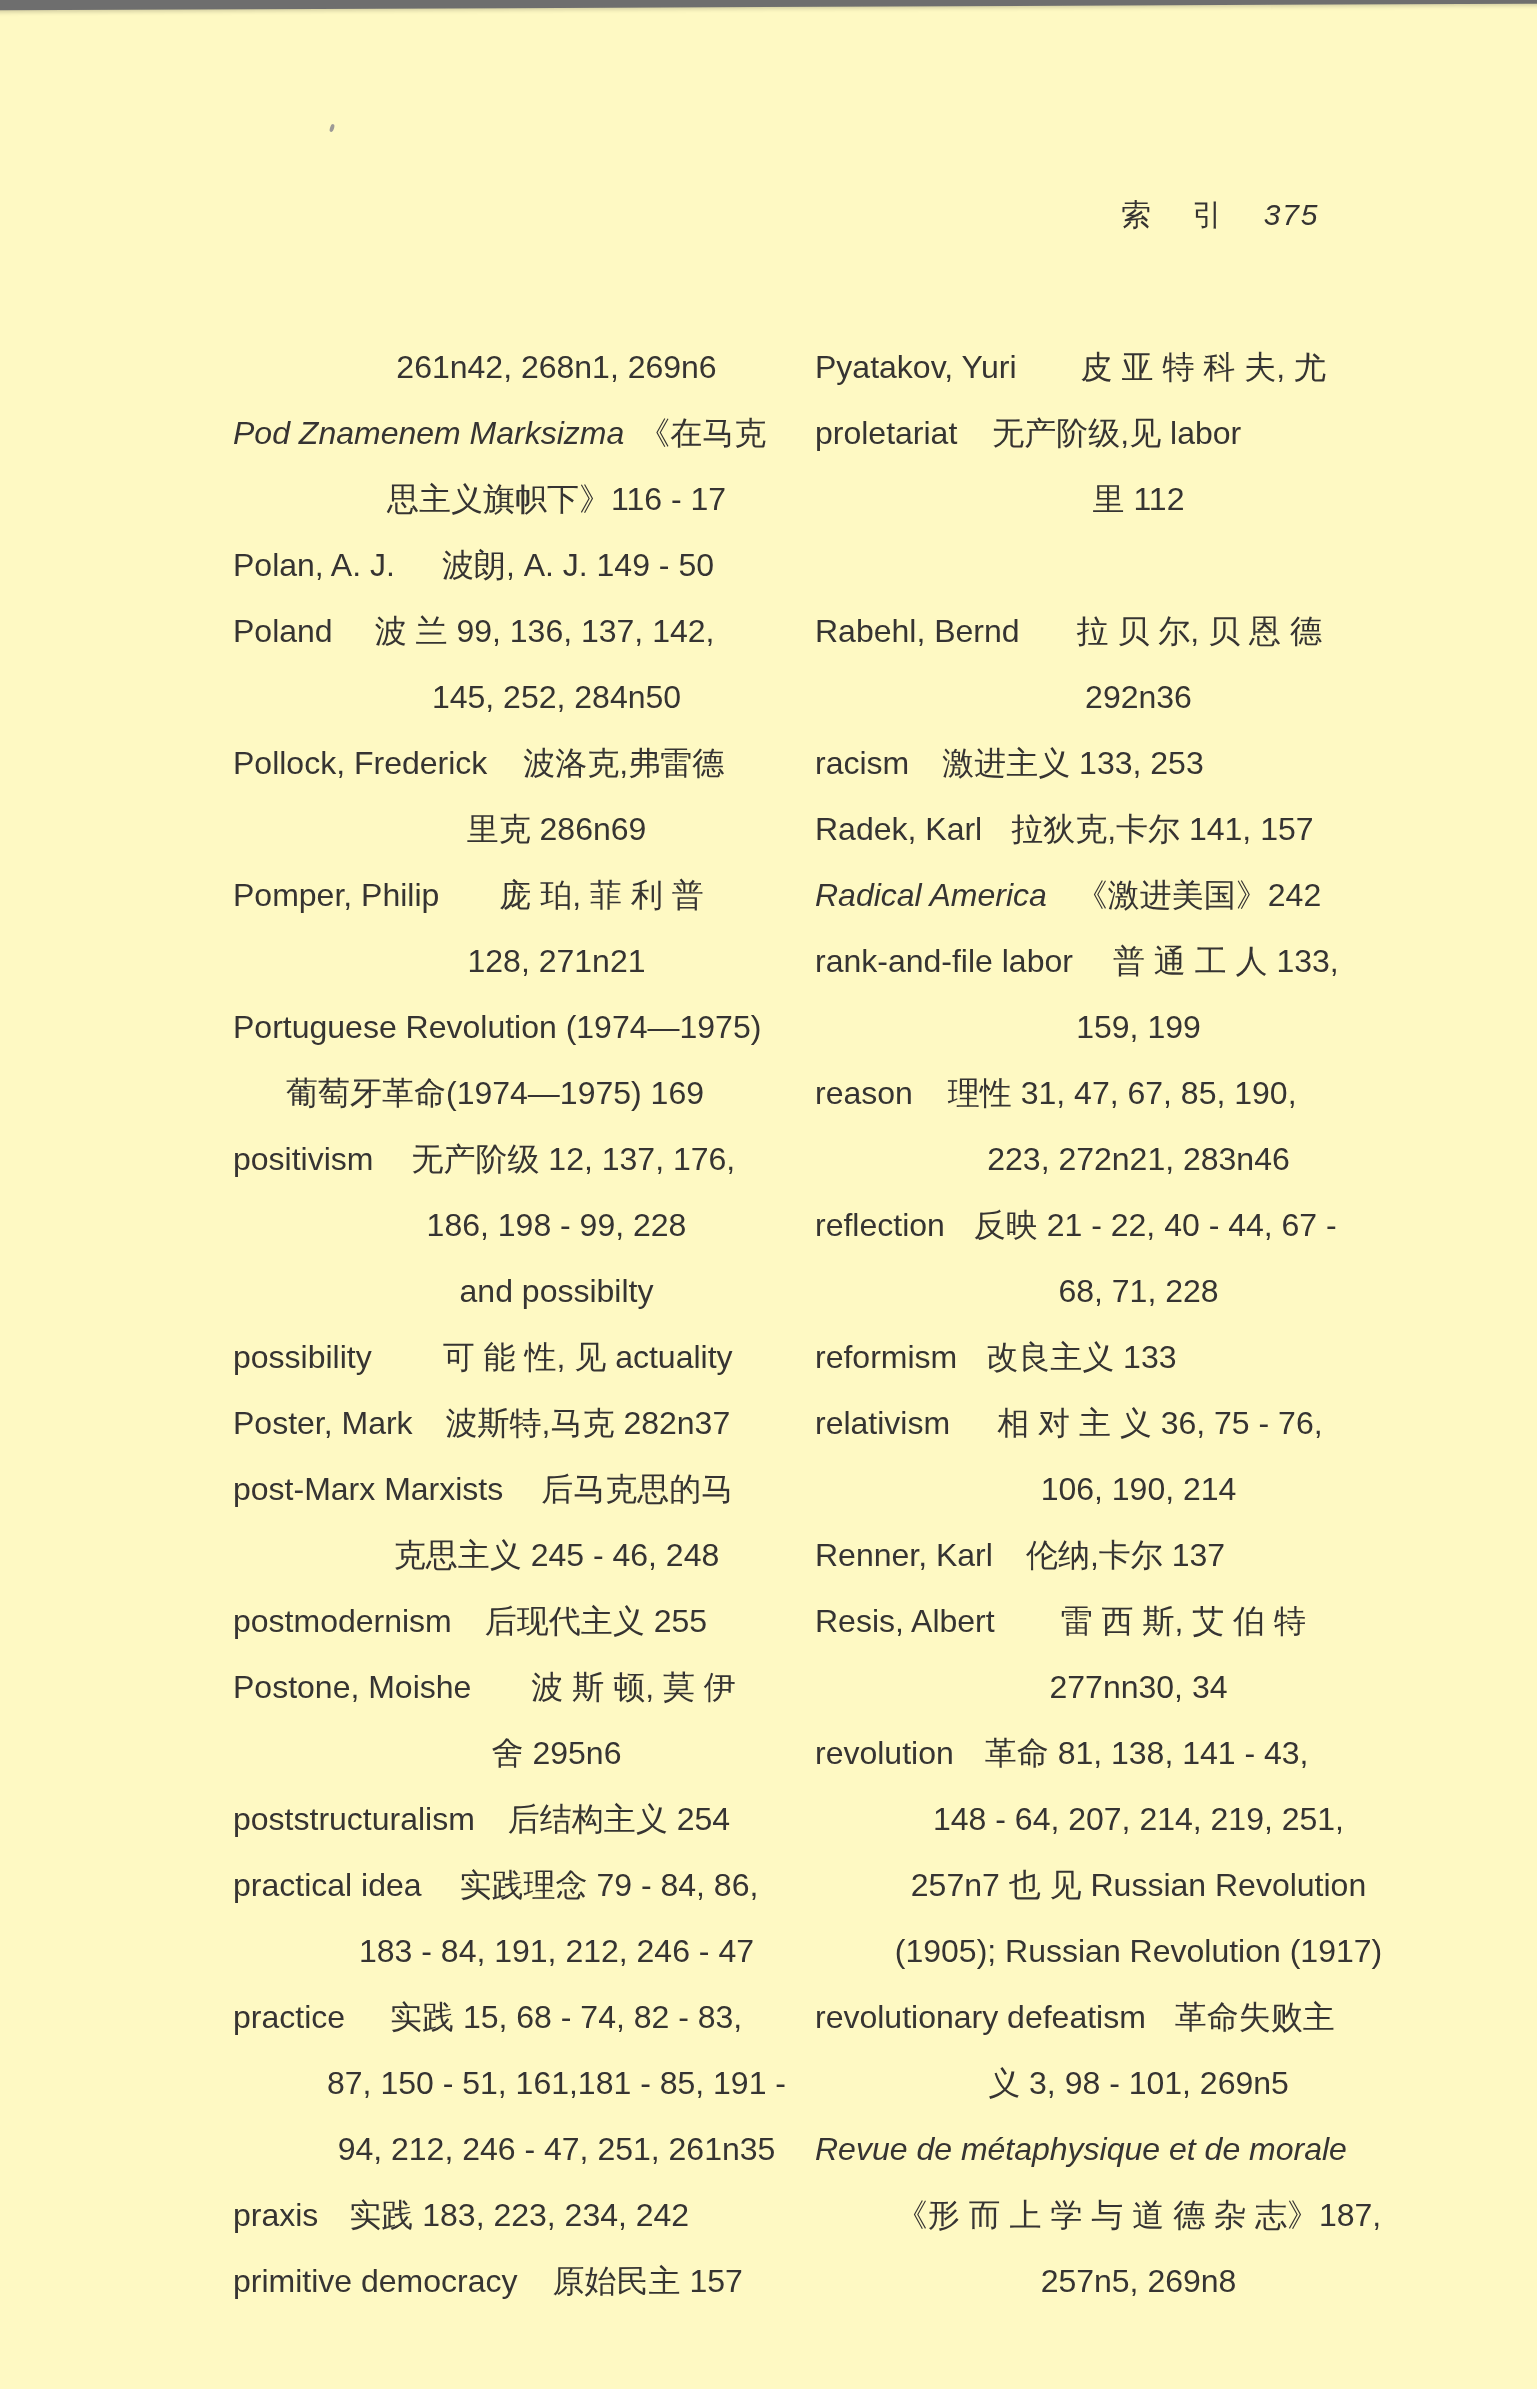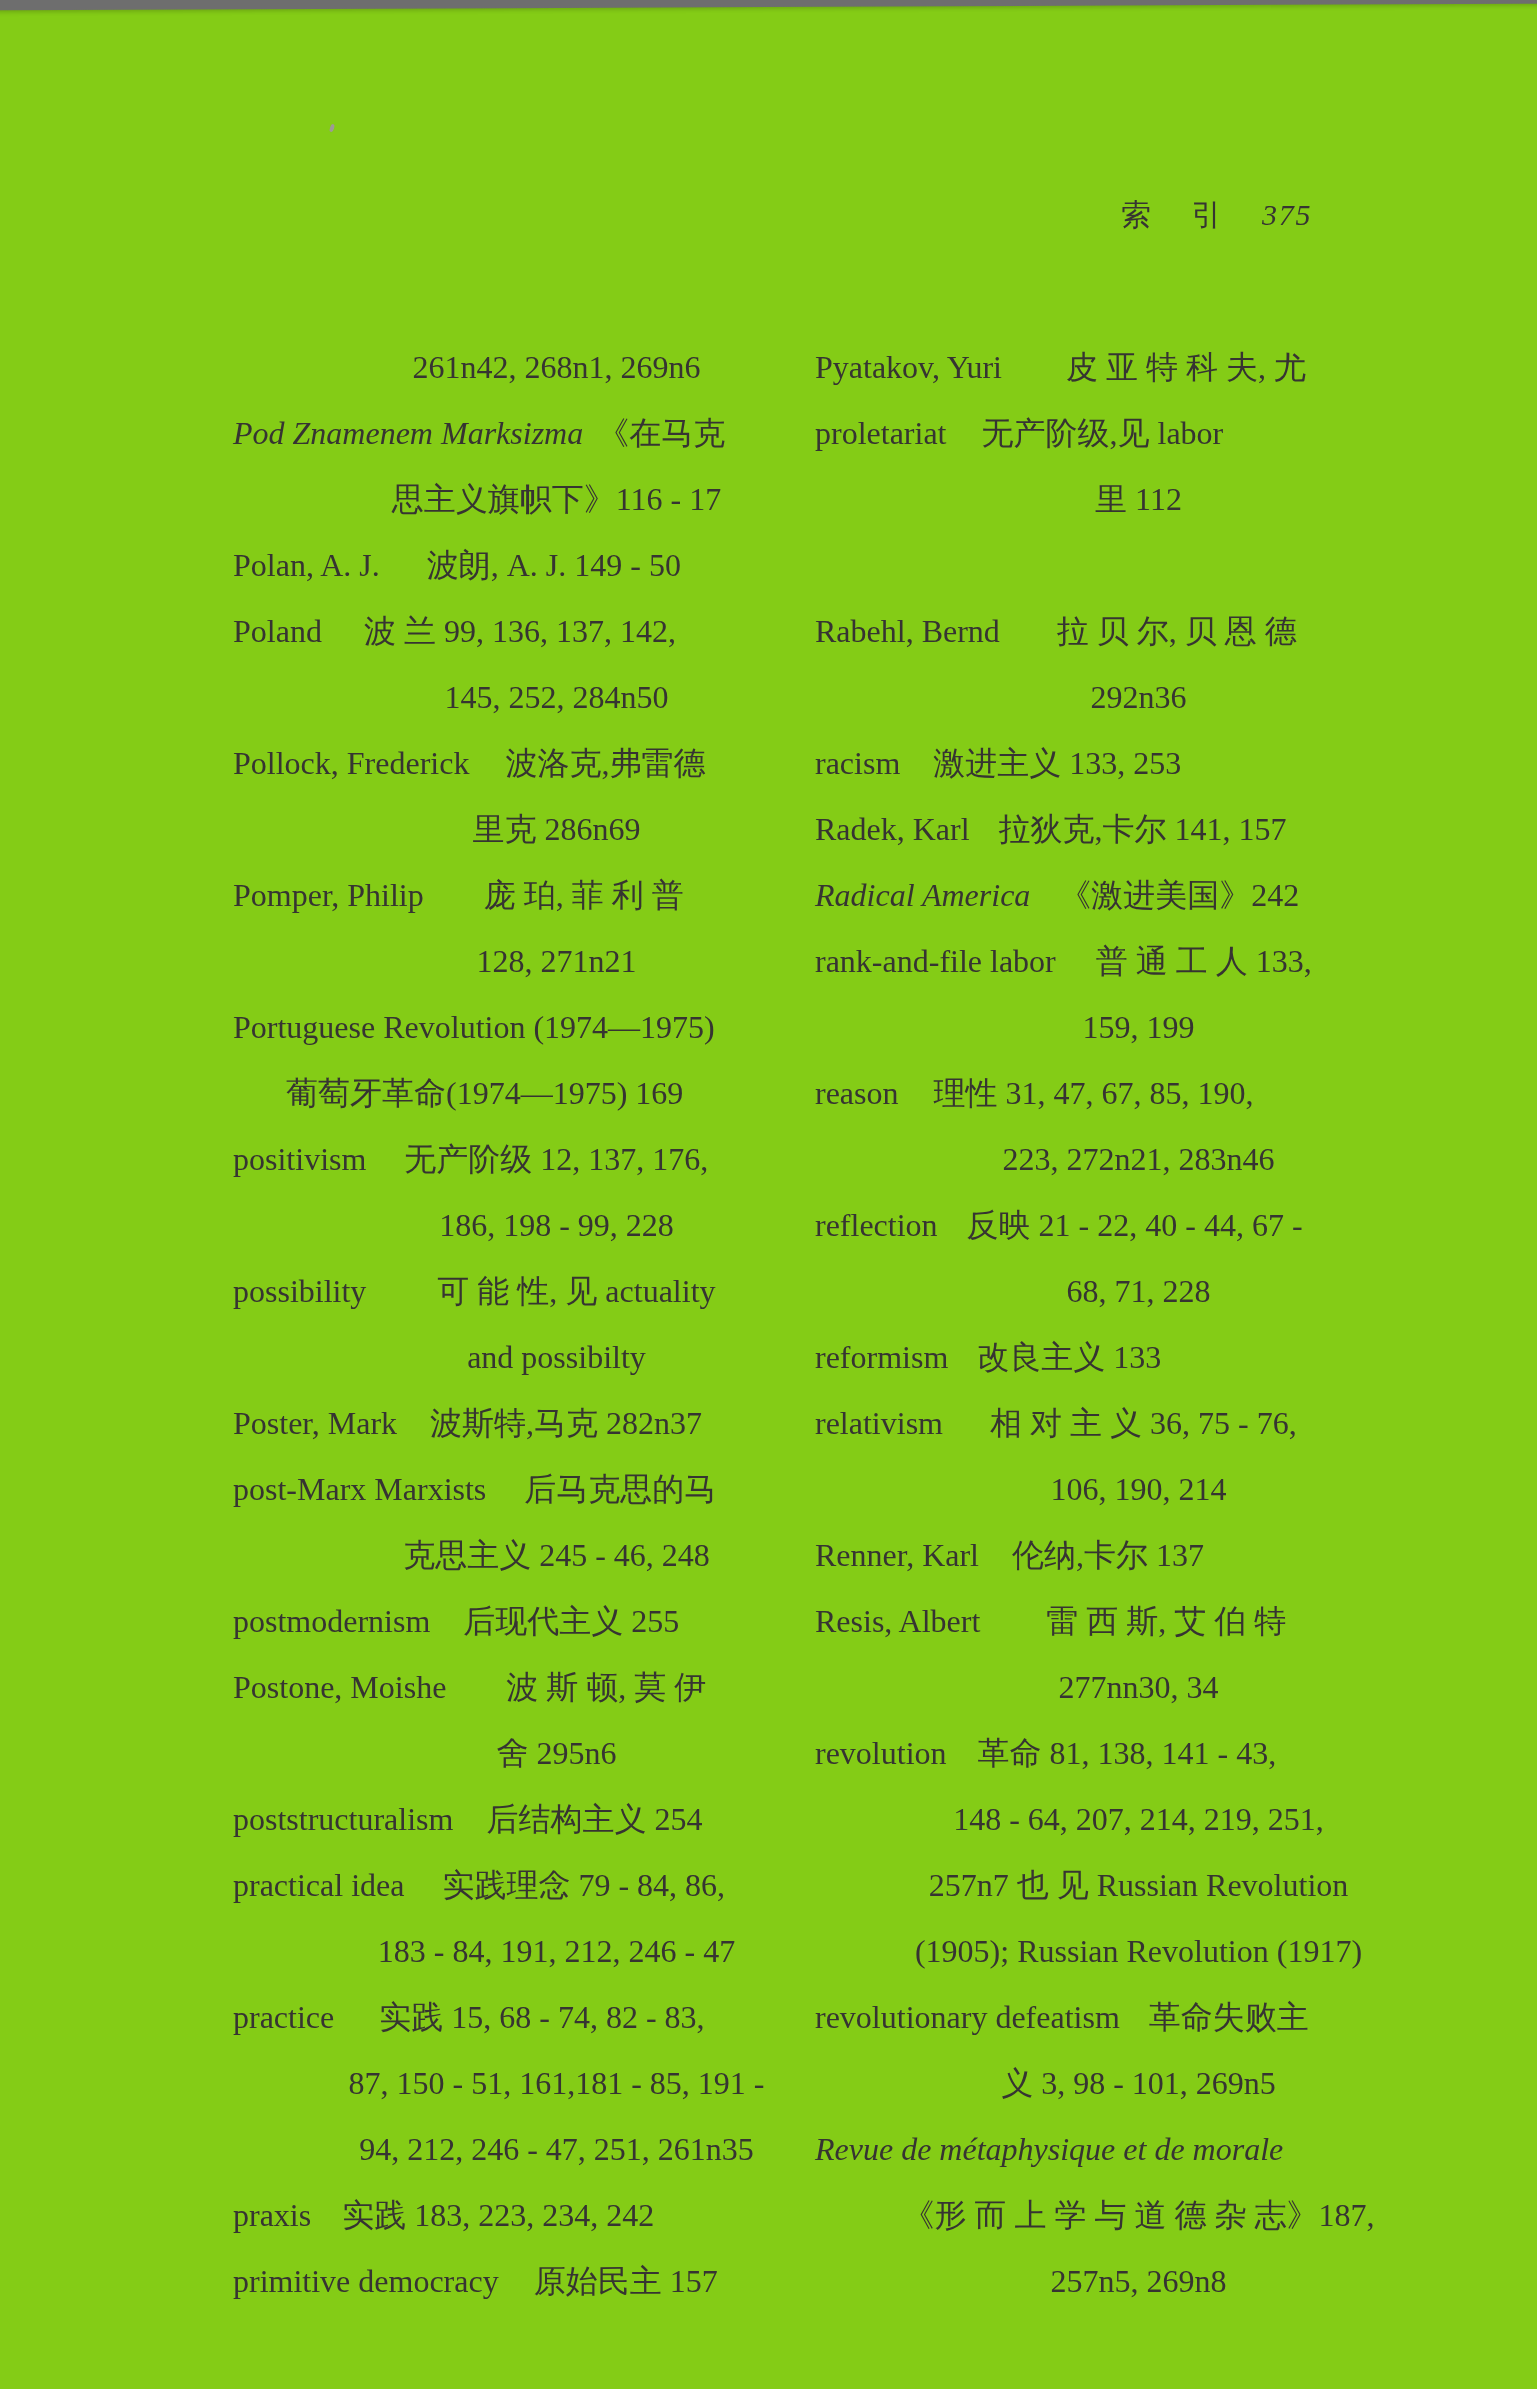--- a/index.html
+++ b/index.html
@@ -4,22 +4,22 @@
 <style>
   html, body {
     margin: 0;
     padding: 0;
     background: #e9e7e2;
   }
   .page {
     position: relative;
     width: 1538px;
     height: 2389px;
-    background: #84cc16;
-    font-family: Liberation Serif, serif;
+    background: #fef9c3;
+    font-family: Liberation Sans, sans-serif;
     color: #363432;
     overflow: hidden;
   }
   .top-bar {
     position: absolute;
     top: -4.6px;
     left: -11px;
     width: 1568px;
     height: 12px;
     background: #6e6e6e;
@@ -86,22 +86,22 @@
       <div class="line indent0"><span class="seg">Poland</span><span class="seg" style="margin-left: 42px;">波 兰 99, 136, 137, 142,</span></div>
       <div class="line indent1"><span class="seg">145, 252, 284n50</span></div>
       <div class="line indent0"><span class="seg">Pollock, Frederick</span><span class="seg" style="margin-left: 36px;">波洛克,弗雷德</span></div>
       <div class="line indent1"><span class="seg">里克 286n69</span></div>
       <div class="line indent0"><span class="seg">Pomper, Philip</span><span class="seg" style="margin-left: 60px;">庞 珀, 菲 利 普</span></div>
       <div class="line indent1"><span class="seg">128, 271n21</span></div>
       <div class="line indent0"><span class="seg">Portuguese Revolution (1974—1975)</span></div>
       <div class="line indent2"><span class="seg">葡萄牙革命(1974—1975) 169</span></div>
       <div class="line indent0"><span class="seg">positivism</span><span class="seg" style="margin-left: 38px;">无产阶级 12, 137, 176,</span></div>
       <div class="line indent1"><span class="seg">186, 198 - 99, 228</span></div>
+      <div class="line indent1"><span class="seg">and possibilty</span></div>
       <div class="line indent0"><span class="seg">possibility</span><span class="seg" style="margin-left: 71px;">可 能 性, 见 actuality</span></div>
-      <div class="line indent1"><span class="seg">and possibilty</span></div>
       <div class="line indent0"><span class="seg">Poster, Mark</span><span class="seg" style="margin-left: 33px;">波斯特,马克 282n37</span></div>
       <div class="line indent0"><span class="seg">post-Marx Marxists</span><span class="seg" style="margin-left: 38px;">后马克思的马</span></div>
       <div class="line indent1"><span class="seg">克思主义 245 - 46, 248</span></div>
       <div class="line indent0"><span class="seg">postmodernism</span><span class="seg" style="margin-left: 33px;">后现代主义 255</span></div>
       <div class="line indent0"><span class="seg">Postone, Moishe</span><span class="seg" style="margin-left: 60px;">波 斯 顿, 莫 伊</span></div>
       <div class="line indent1"><span class="seg">舍 295n6</span></div>
       <div class="line indent0"><span class="seg">poststructuralism</span><span class="seg" style="margin-left: 33px;">后结构主义 254</span></div>
       <div class="line indent0"><span class="seg">practical idea</span><span class="seg" style="margin-left: 38px;">实践理念 79 - 84, 86,</span></div>
       <div class="line indent1"><span class="seg">183 - 84, 191, 212, 246 - 47</span></div>
       <div class="line indent0"><span class="seg">practice</span><span class="seg" style="margin-left: 45px;">实践 15, 68 - 74, 82 - 83,</span></div>

